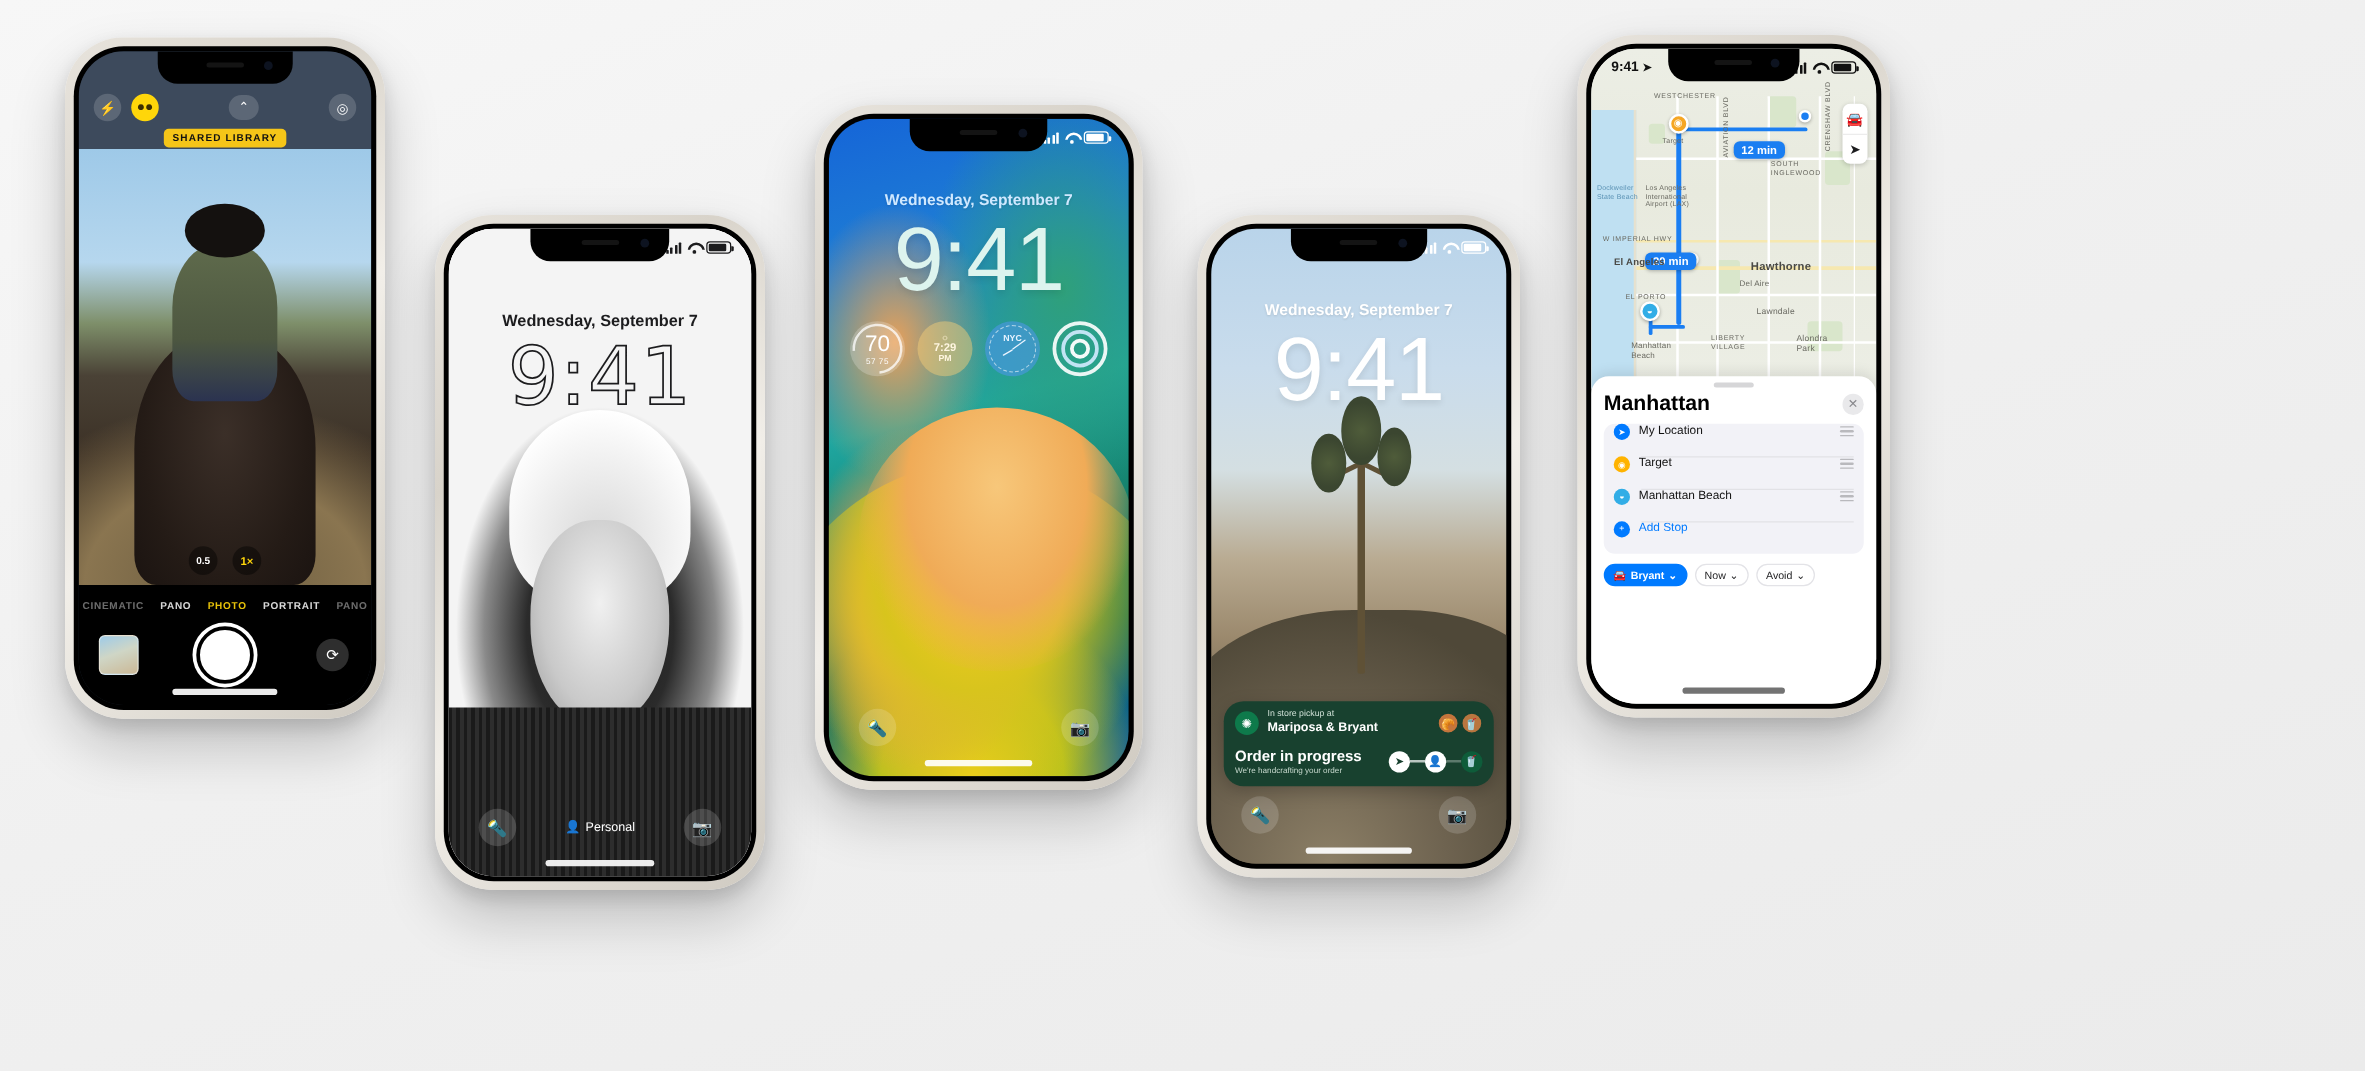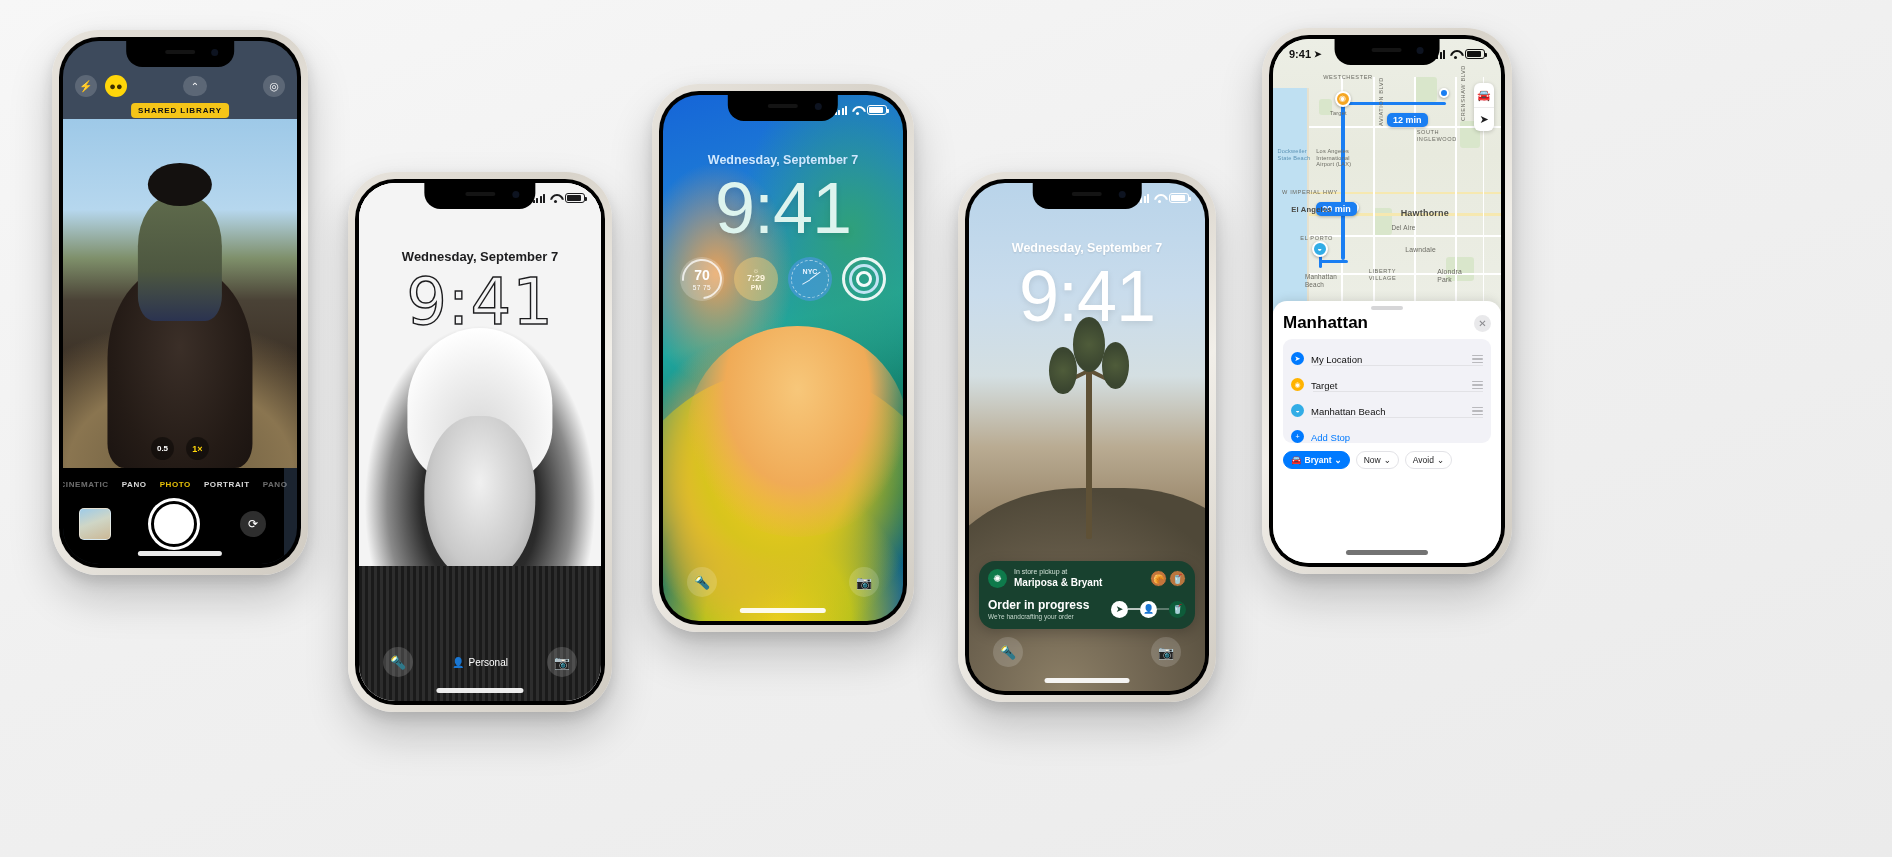--- a/index.html
+++ b/index.html
@@ -150,21 +150,21 @@
     display: flex; justify-content: center; gap: 12px; z-index: 24;
   }
   .zoombtn {
     width: 23px; height: 23px; border-radius: 50%;
     background: rgba(0,0,0,.42);
     display:flex;align-items:center;justify-content:center;
     font-size: 8px; font-weight: bold; color: #fff;
   }
   .zoombtn.active { color: #ffd60a; font-size: 9px; }
   .cam-bottom {
-    position: absolute; bottom: 0; left: 0; right: 13px; height: 96px;
+    position: absolute; bottom: 0; left: 0; right: 0; height: 96px;
     background: #000; z-index: 25;
   }
   .modes {
     display: flex; align-items: center; justify-content: center;
     gap: 13px; height: 26px; padding-top: 6px;
     font-size: 8px; font-weight: bold; letter-spacing: .6px;
     color: #efefef; white-space: nowrap;
   }
   .modes .m { opacity: .9; }
   .modes .m.active { color: #ffd60a; }
@@ -282,21 +282,21 @@
     position: absolute; top: 162px; left: 0; right: 0; z-index: 16;
     display: flex; align-items: center; justify-content: center; gap: 10px;
   }
   .w {
     width: 44px; height: 44px; border-radius: 50%;
     display: flex; flex-direction: column;
     align-items: center; justify-content: center;
     color: #fff; position: relative;
   }
   .w-temp { background: rgba(255,255,255,.22); }
-  .w-temp .big { font-size: 14px; font-weight: bold; line-height: 1; }
+  .w-temp .big { font-size: 18px; font-weight: normal; line-height: 1; }
   .w-temp .small { font-size: 6.5px; margin-top: 2px; letter-spacing: .4px; }
   .w-temp::before{
     content:""; position:absolute; inset:2px; border-radius:50%;
     border:2px solid rgba(255,255,255,.75);
     border-bottom-color: transparent;
     transform: rotate(40deg);
   }
   .w-sun { background: rgba(245,205,120,.48); }
   .w-sun .t1 { font-size: 9px; font-weight: bold; color: #fff6e0; line-height:1.05; }
   .w-sun .t2 { font-size: 7px; font-weight: bold; color: #fff6e0; }
@@ -465,21 +465,21 @@
     padding: 1px 0 6px 0;
   }
   .sheet-head h1 { font-size: 17px; color: #000; font-weight: bold; }
   .xbtn {
     width: 17px; height: 17px; border-radius: 50%;
     background: #e9e9eb; color: #8a8a8e;
     display:flex;align-items:center;justify-content:center; font-size: 10px;
   }
   .stops { background: #f2f2f7; border-radius: 9px; padding: 0 8px; }
   .stop {
-    display: flex; align-items: flex-end; gap: 7px; height: 26px;
+    display: flex; align-items: flex-start; gap: 7px; height: 26px;
     position: relative;
   }
   .stop + .stop::before {
     content:""; position:absolute; top:0; left: 22px; right: 0;
     height: 1px; background: #e2e2e6;
   }
   .dot {
     width: 13px; height: 13px; border-radius: 50%; flex: 0 0 auto;
     display:flex;align-items:center;justify-content:center;
     font-size: 7px; color: #fff;

